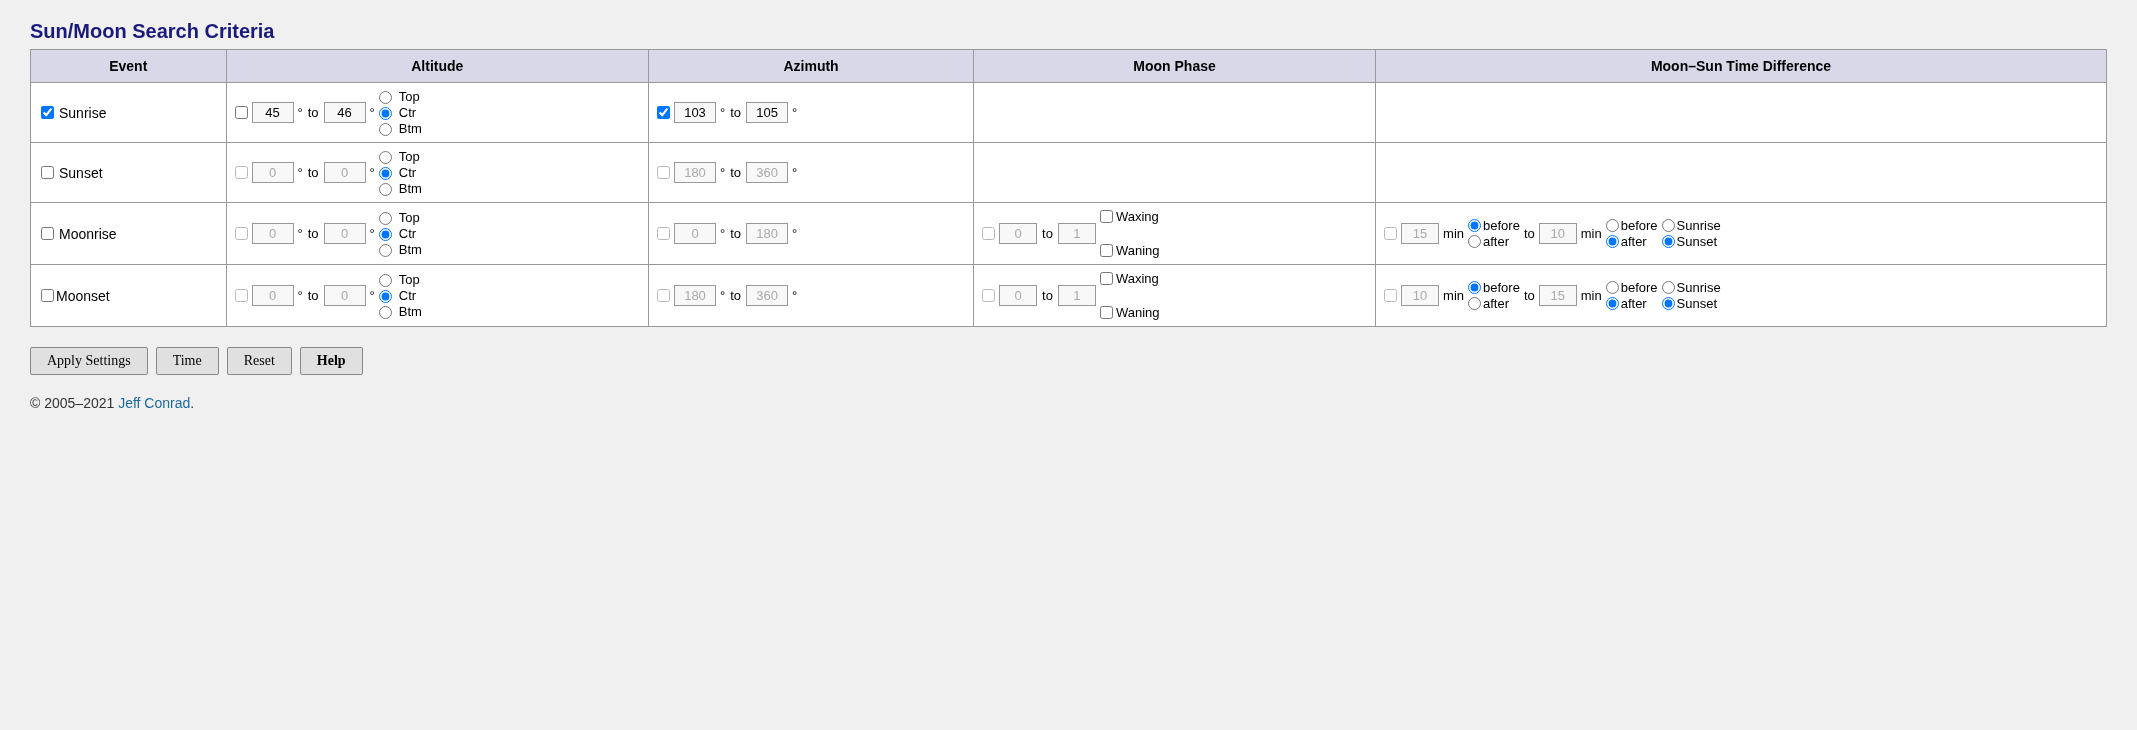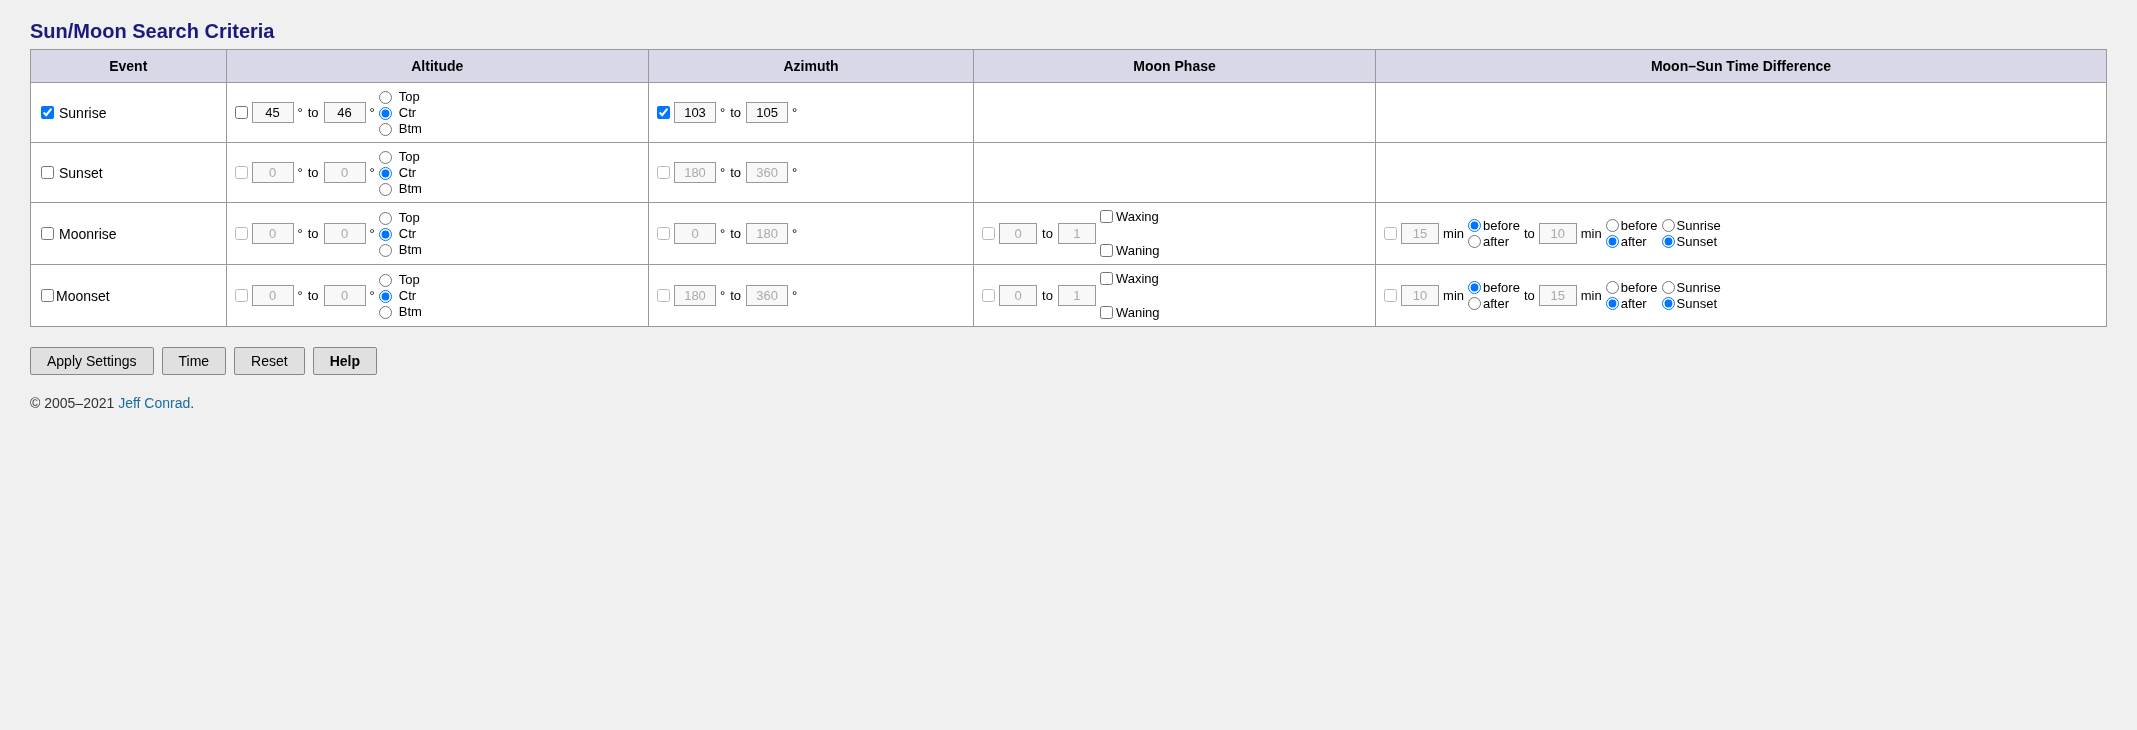--- a/index.html
+++ b/index.html
@@ -114,20 +114,21 @@
       gap: 8px;
       align-items: center;
     }
     button {
       padding: 5px 16px;
       font-size: 14px;
       border: 1px solid #888;
       background: #e0e0e0;
       cursor: pointer;
       border-radius: 2px;
+      font-family: Liberation Serif, serif;
     }
     button.bold-btn {
       font-weight: bold;
     }
     .footer {
       margin-top: 20px;
       font-size: 14px;
       color: #333;
     }
     .footer a {

